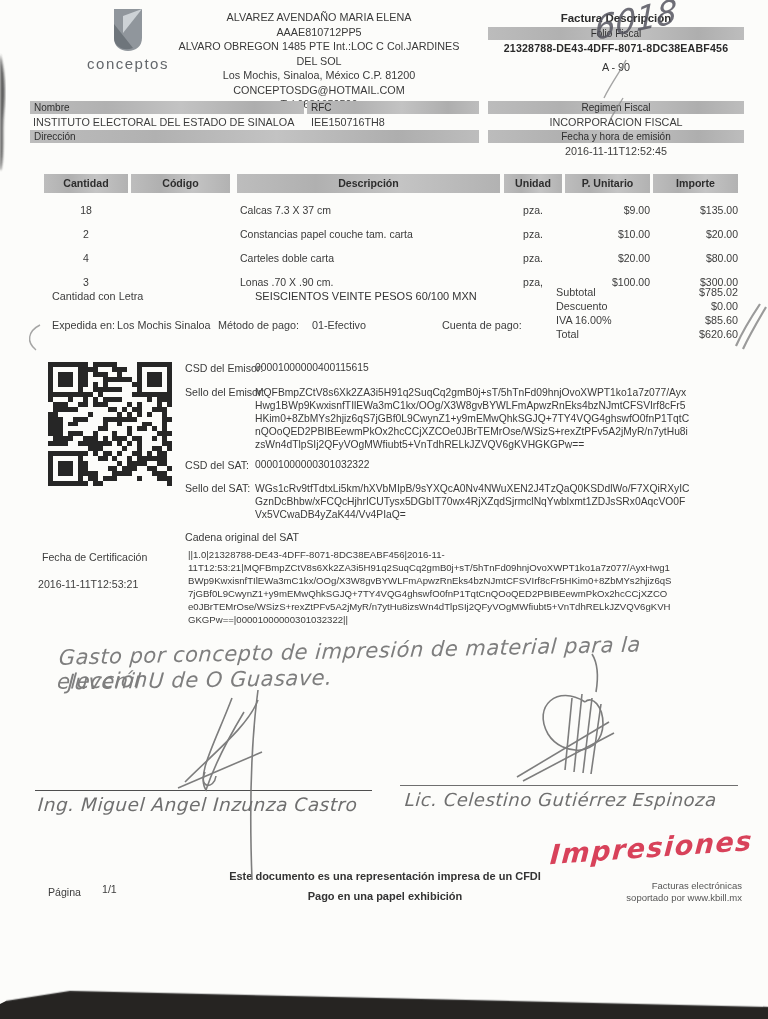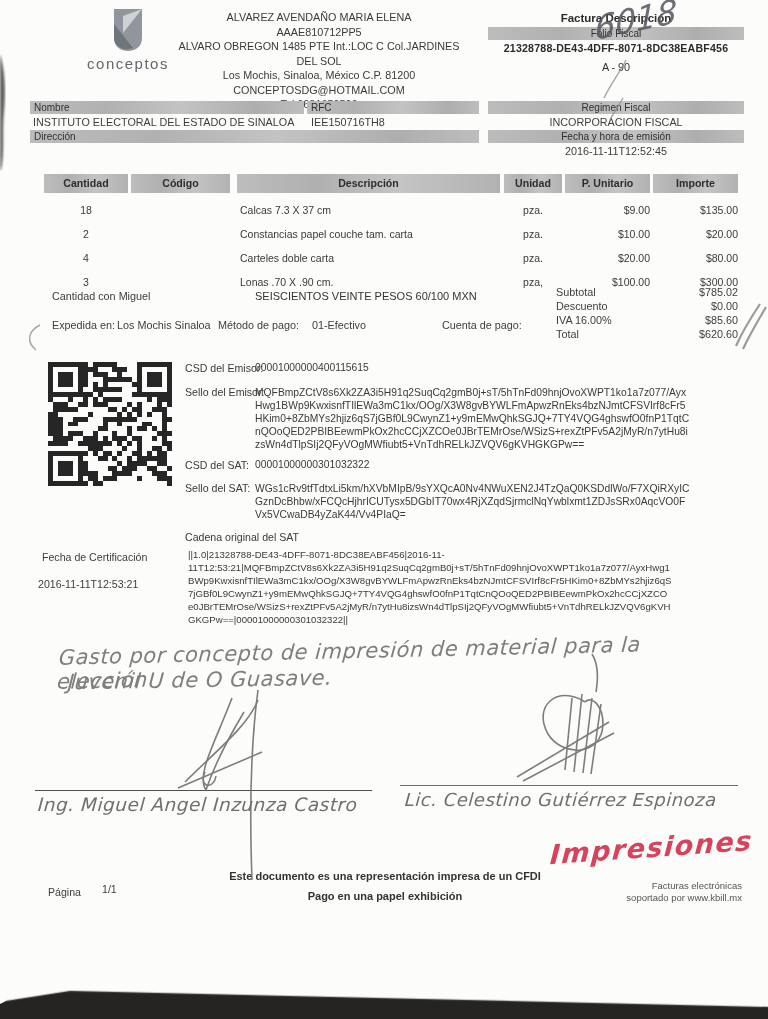--- a/index.html
+++ b/index.html
@@ -173,21 +173,21 @@
   </div>
   <div>
     <div class="abs row r3 c-cant">3</div>
     <div class="abs row r3 c-cod"></div>
     <div class="abs row r3 c-desc">Lonas .70 X .90 cm.</div>
     <div class="abs row r3 c-uni">pza,</div>
     <div class="abs row r3 c-pu">$100.00</div>
     <div class="abs row r3 c-imp">$300.00</div>
   </div>
 
-  <div class="abs cl-label">Cantidad con Miguel</div>
+  <div class="abs cl-label">Cantidad con Letra</div>
   <div class="abs cl-value">SEISCIENTOS VEINTE PESOS  60/100 MXN</div>
   <div class="abs tot-label t0">Subtotal</div>
   <div class="abs tot-value t0">$785.02</div>
   <div class="abs tot-label t1">Descuento</div>
   <div class="abs tot-value t1">$0.00</div>
   <div class="abs tot-label t2">IVA 16.00%</div>
   <div class="abs tot-value t2">$85.60</div>
   <div class="abs tot-label t3">Total</div>
   <div class="abs tot-value t3">$620.60</div>
 

